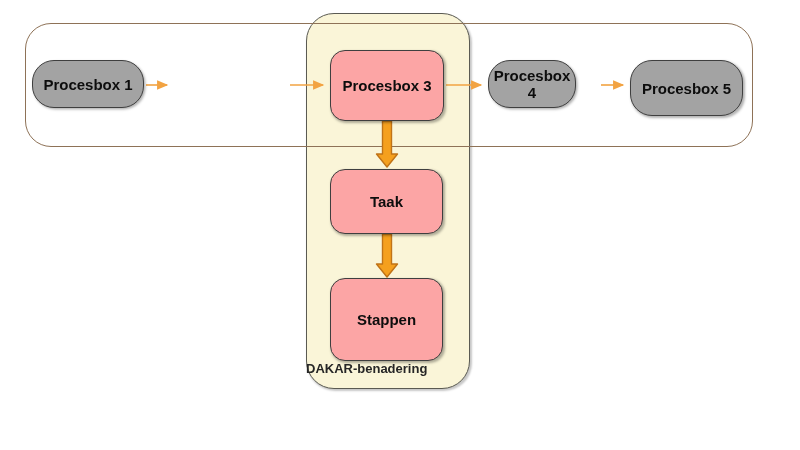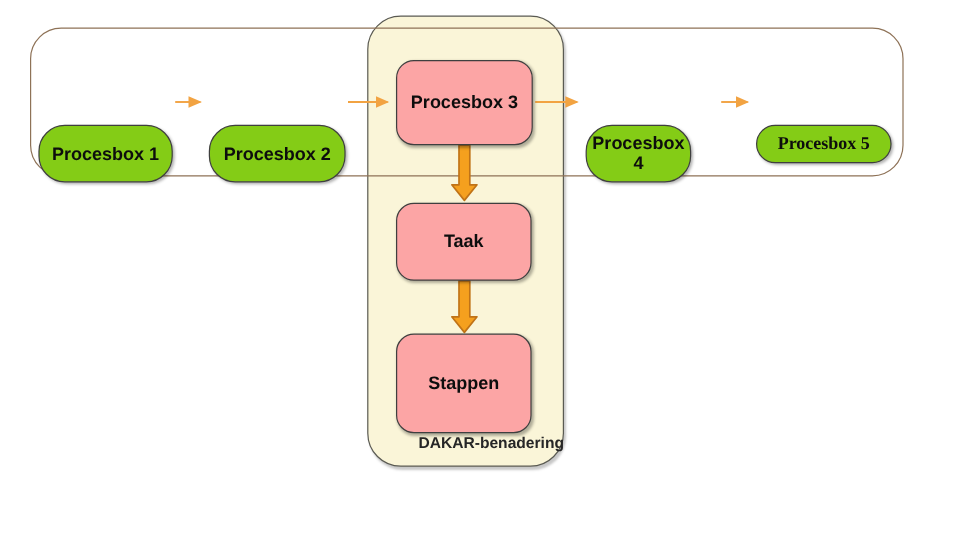--- a/index.html
+++ b/index.html
@@ -55,41 +55,40 @@
     justify-content: center;
     box-sizing: border-box;
     border: 1.5px solid #3F3F3F;
     font-weight: bold;
     font-size: 15px;
     color: #0d0d0d;
     text-align: center;
     box-shadow: 1.5px 1.5px 2.5px rgba(0,0,0,0.30);
   }
   .yellow-box {
-    background: #84cc16;
+    background: #a3a3a3;
     border-radius: 22px;
-    margin-top: 44px;
   }
   .tan-box {
     background: #fca5a5;
     border-radius: 15px;
   }
   .pbox1 { left: 32px;  top: 60px; width: 112px; height: 48px; }
   .pbox2 { left: 174px; top: 60px; width: 114px; height: 48px; }
   .pbox3 { left: 330px; top: 50px; width: 114px; height: 71px; }
   .pbox4 { left: 488px; top: 60px; width: 88px; height: 48px; }
-  .pbox5 { left: 630px; top: 60px; width: 113px; height: 32px; font-family: Liberation Serif, serif; }
+  .pbox5 { left: 630px; top: 60px; width: 113px; height: 56px; }
   .taak    { left: 330px; top: 169px; width: 113px; height: 65px; }
   .stappen { left: 330px; top: 278px; width: 113px; height: 83px; }
   .dakar-label {
     position: absolute;
     left: 306px;
     top: 361px;
     width: 164px;
-    text-align: right;
+    text-align: left;
     font-weight: bold;
     font-size: 13px;
     color: #262626;
   }
 </style>
 </head>
 <body>
 
 <div class="canvas">
 
@@ -107,21 +106,20 @@
     <line x1="146" y1="85" x2="167" y2="85" stroke="#F2A342" stroke-width="1.6" marker-end="url(#thinhead)"></line>
     <line x1="290" y1="85" x2="323" y2="85" stroke="#F2A342" stroke-width="1.6" marker-end="url(#thinhead)"></line>
     <line x1="446" y1="85" x2="481" y2="85" stroke="#F2A342" stroke-width="1.6" marker-end="url(#thinhead)"></line>
     <line x1="601" y1="85" x2="623" y2="85" stroke="#F2A342" stroke-width="1.6" marker-end="url(#thinhead)"></line>
 
     <polygon points="382.5,121 391.5,121 391.5,154 397.5,154 387,167 376.5,154 382.5,154" fill="#F5A01E" stroke="#C07317" stroke-width="1.4" stroke-linejoin="round"></polygon>
     <polygon points="382.5,234 391.5,234 391.5,264 397.5,264 387,277 376.5,264 382.5,264" fill="#F5A01E" stroke="#C07317" stroke-width="1.4" stroke-linejoin="round"></polygon>
   </svg>
 
   <div class="box yellow-box pbox1">Procesbox 1</div>
-  <div class="box yellow-box pbox2">Procesbox 2</div>
   <div class="box tan-box pbox3">Procesbox 3</div>
   <div class="box yellow-box pbox4">Procesbox 4</div>
   <div class="box yellow-box pbox5">Procesbox 5</div>
 
   <div class="box tan-box taak">Taak</div>
   <div class="box tan-box stappen">Stappen</div>
 
   <div class="dakar-label">DAKAR-benadering</div>
 
 </div>

